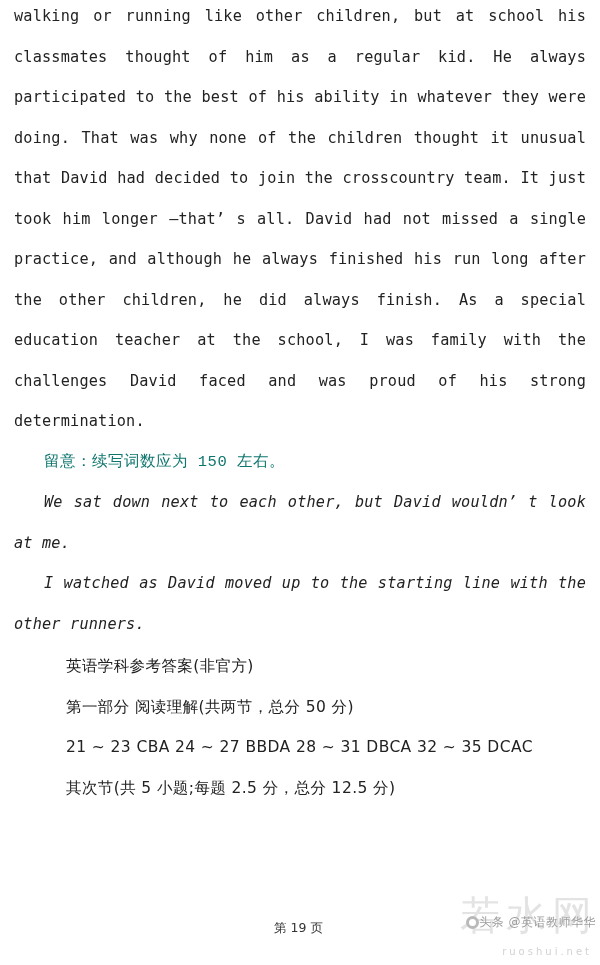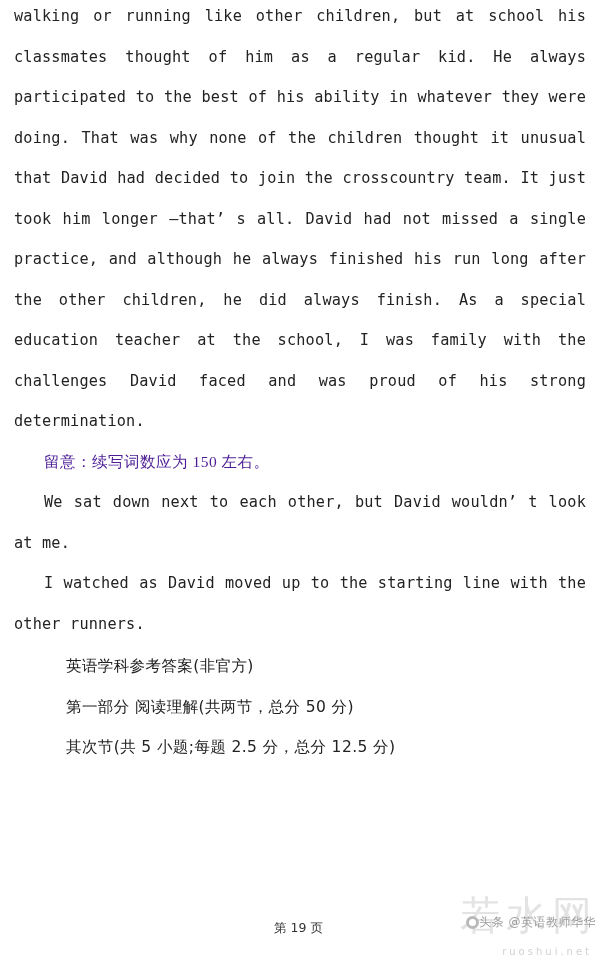--- a/index.html
+++ b/index.html
@@ -31,26 +31,27 @@
     text-align: justify;
     text-align-last: left;
     margin: 0;
     white-space: pre-wrap;
   }
   .eng-first {
     margin-top: -4px;
   }
   .eng-indent {
     text-indent: 30px;
+    font-style: italic;
   }
   .cn-para {
-    font-family: Liberation Serif, serif;
+    font-family: Liberation Mono, monospace;
     font-size: 15.5px;
     line-height: 40.5px;
-    color: #4c1d95;
+    color: #0f766e;
     margin: 0;
     text-indent: 30px;
     letter-spacing: 0.5px;
   }
   .ans-line {
     font-family: "DejaVu Sans", sans-serif;
     font-size: 15.5px;
     line-height: 40.5px;
     color: #222222;
     margin: 0;
@@ -144,20 +145,21 @@
 
   <p class="cn-para">留意：续写词数应为 150 左右。</p>
 
   <p class="eng-para eng-indent">We sat down next to each other, but David wouldn’ t look at me.</p>
 
   <p class="eng-para eng-indent">I watched as David moved up to the starting line with the other runners.</p>
 
   <div class="answers-block">
     <p class="ans-line">英语学科参考答案(非官方)</p>
     <p class="ans-line">第一部分 阅读理解(共两节，总分 50 分)</p>
+    <p class="ans-line">21 ~ 23 CBA 24 ~ 27 BBDA 28 ~ 31 DBCA 32 ~ 35 DCAC</p>
     <p class="ans-line">其次节(共 5 小题;每题 2.5 分，总分 12.5 分)</p>
   </div>
 
   <div class="footer">第 19 页</div>
 
   <div class="watermark">
     <span class="wm-char">若</span>
     <span class="wm-char">水</span>
     <span class="wm-char">网</span>
   </div>

